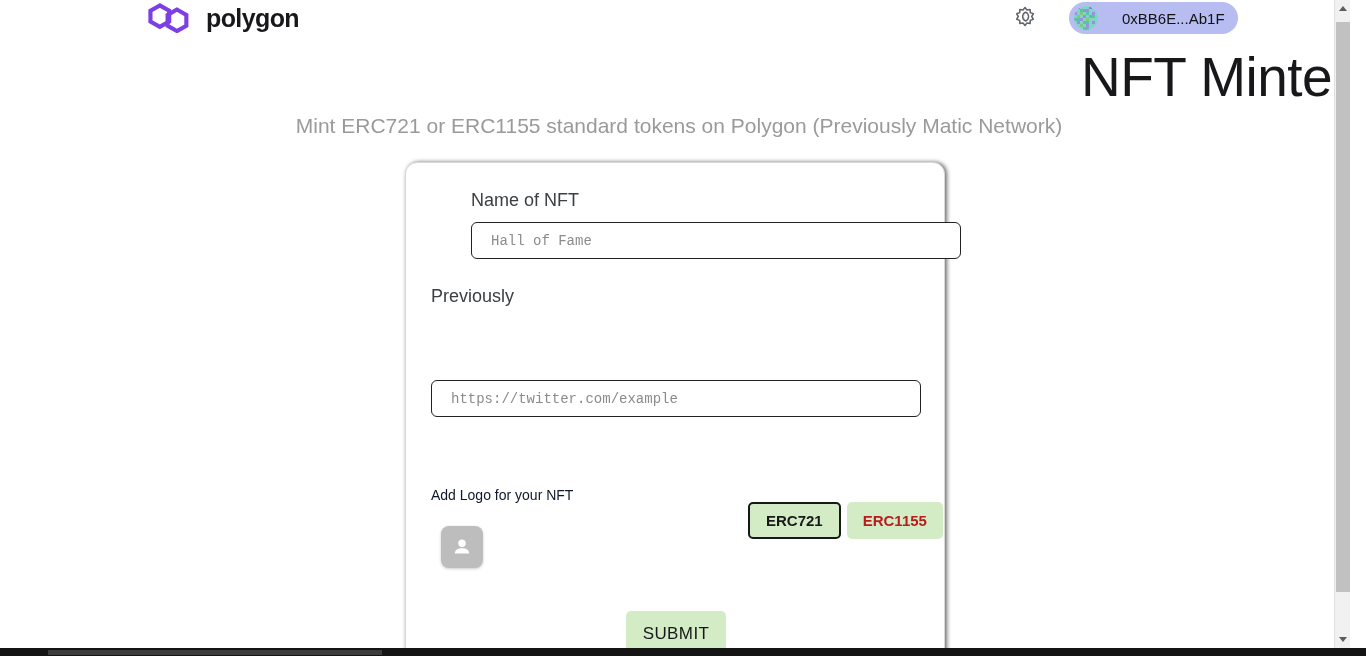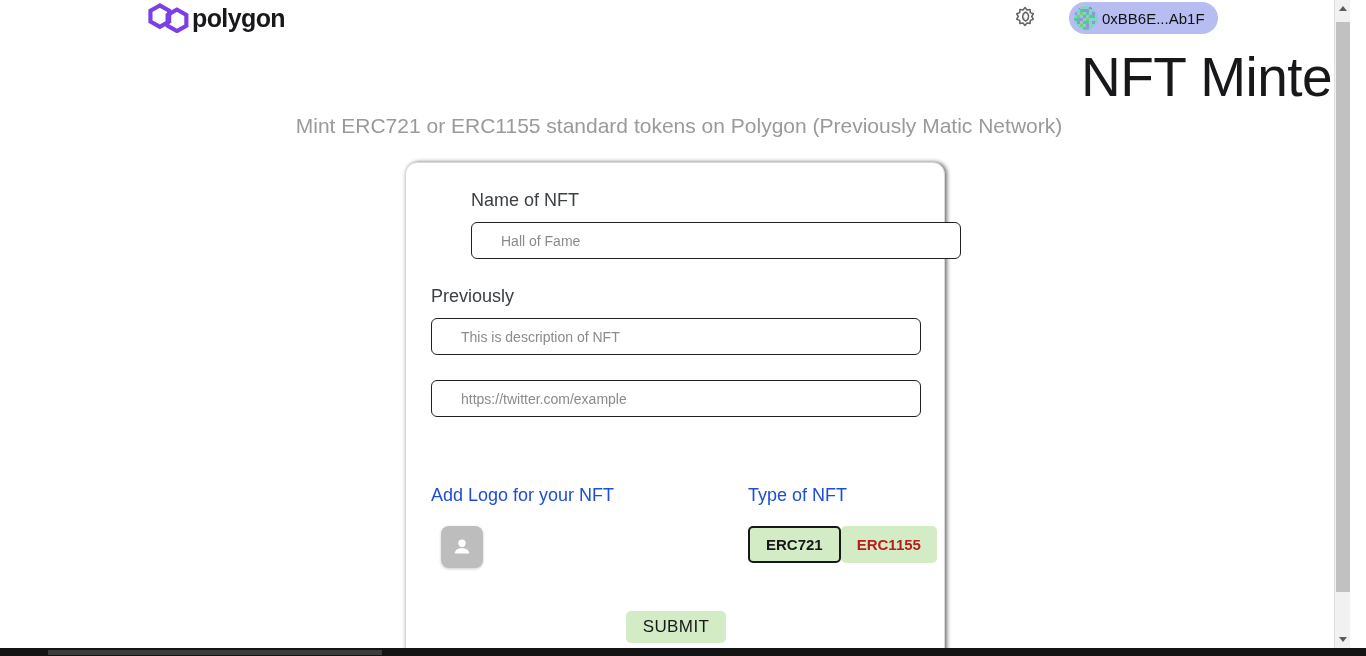--- a/index.html
+++ b/index.html
@@ -27,21 +27,21 @@
     position: absolute;
     left: 0; top: 0;
     width: 1350px;
     height: 36px;
   }
   .logo {
     position: absolute;
     left: 147px; top: 2px;
     display: flex;
     align-items: center;
-    gap: 1px;
+    gap: 15px;
     height: 32px;
   }
   .logo-mark { width: 44px; height: 30px; display: block; }
   .logo-word {
     font-size: 25px;
     font-weight: bold;
     color: #18181b;
     letter-spacing: -0.6px;
     line-height: 30px;
     white-space: nowrap;
@@ -59,21 +59,21 @@
 
   .wallet-badge {
     position: absolute;
     left: 1069px; top: 2px;
     height: 32px;
     padding: 0 13px 0 5px;
     background: #b7bdf0;
     border-radius: 18px;
     display: flex;
     align-items: center;
-    gap: 4px;
+    gap: 24px;
     cursor: pointer;
   }
   .avatar {
     width: 24px; height: 24px;
     border-radius: 50%;
     display: block;
     overflow: hidden;
     flex: 0 0 auto;
   }
   .wallet-addr {
@@ -123,23 +123,23 @@
     font-size: 18px;
     color: #3c4043;
     line-height: 24px;
     margin-bottom: 10px;
     display: block;
   }
   .field-input {
     display: block;
     width: 490px;
     height: 37px;
-    padding: 0 29px;
+    padding: 0 19px;
     font-size: 14px;
-    font-family: Liberation Sans, sans-serif;
+    font-family: Liberation Mono, monospace;
     color: #0f172a;
     background: #ffffff;
     border: 1px solid #202124;
     border-radius: 6px;
     outline: none;
   }
   .field-input::placeholder { color: #8b8b8b; opacity: 1; }
 
   #field-name { top: 25px; margin-left: 40px; }
   #field-desc { top: 121px; }
@@ -149,42 +149,42 @@
   .row-bottom {
     position: absolute;
     left: 25px; top: 320px;
     width: 490px;
     height: 100px;
   }
   .upload-col { position: absolute; left: 0; top: 0; width: 300px; }
   .type-col   { position: absolute; left: 317px; top: 0; width: 180px; }
 
   .section-label {
-    font-size: 18px;
-    color: #1d4ed8;
+    font-size: 14px;
+    color: #0f172a;
     line-height: 24px;
     display: block;
   }
 
   .upload-box {
     margin-top: 19px;
     margin-left: 10px;
     width: 42px; height: 42px;
     background: #bdbdbd;
     border-radius: 8px;
     display: flex; align-items: center; justify-content: center;
     cursor: pointer;
     box-shadow: 0 1px 3px rgba(0,0,0,0.2);
   }
   .upload-box svg { width: 24px; height: 24px; display: block; }
 
   .type-buttons {
     margin-top: 19px;
     display: flex;
-    gap: 0;
+    gap: 6px;
   }
   .type-btn {
     height: 37px;
     padding: 0 16px;
     font-size: 15px;
     font-weight: bold;
     font-family: "Liberation Sans", sans-serif;
     background: #d3ecc6;
     border-radius: 5px;
     border: none;
@@ -197,21 +197,21 @@
     line-height: 33px;
   }
   .type-btn.unselected {
     color: #b91c1c;
   }
 
   
   .submit-btn {
     position: absolute;
     left: 220px; top: 448px;
-    width: 100px; height: 32px;
+    width: 100px; height: 46px;
     background: #d3ecc6;
     border: none;
     border-radius: 5px;
     font-size: 17px;
     font-weight: normal;
     font-family: "Liberation Sans", sans-serif;
     color: #18181b;
     letter-spacing: 0.4px;
     cursor: pointer;
   }
@@ -330,21 +330,20 @@
 
   <div class="card">
 
     <div class="field" id="field-name">
       <label class="field-label">Name of NFT</label>
       <input class="field-input" type="text" placeholder="Hall of Fame" style="">
     </div>
 
     <div class="field" id="field-desc">
       <label class="field-label">Previously</label>
-      <input class="field-input" type="text" placeholder="This is description of NFT" style="">
     </div>
 
     <div class="field" id="field-social">
       <input class="field-input" type="text" placeholder="https://twitter.com/example" style="">
     </div>
 
     <div class="row-bottom">
 
       <div class="upload-col">
         <span class="section-label">Add Logo for your NFT</span>
@@ -352,21 +351,20 @@
           <span>
             <svg viewBox="0 0 24 24" xmlns="http://www.w3.org/2000/svg">
               <circle cx="12" cy="8.3" r="3.7" fill="#ffffff"></circle>
               <path d="M4.8 18.6 c0 -3.6 3.2 -5.3 7.2 -5.3 s7.2 1.7 7.2 5.3 z" fill="#ffffff"></path>
             </svg>
           </span>
         </div>
       </div>
 
       <div class="type-col">
-        <span class="section-label">Type of NFT</span>
         <div class="type-buttons">
           <button class="type-btn selected">ERC721</button>
           <button class="type-btn unselected">ERC1155</button>
         </div>
       </div>
     </div>
 
     <button class="submit-btn">SUBMIT</button>
   </div>
 

